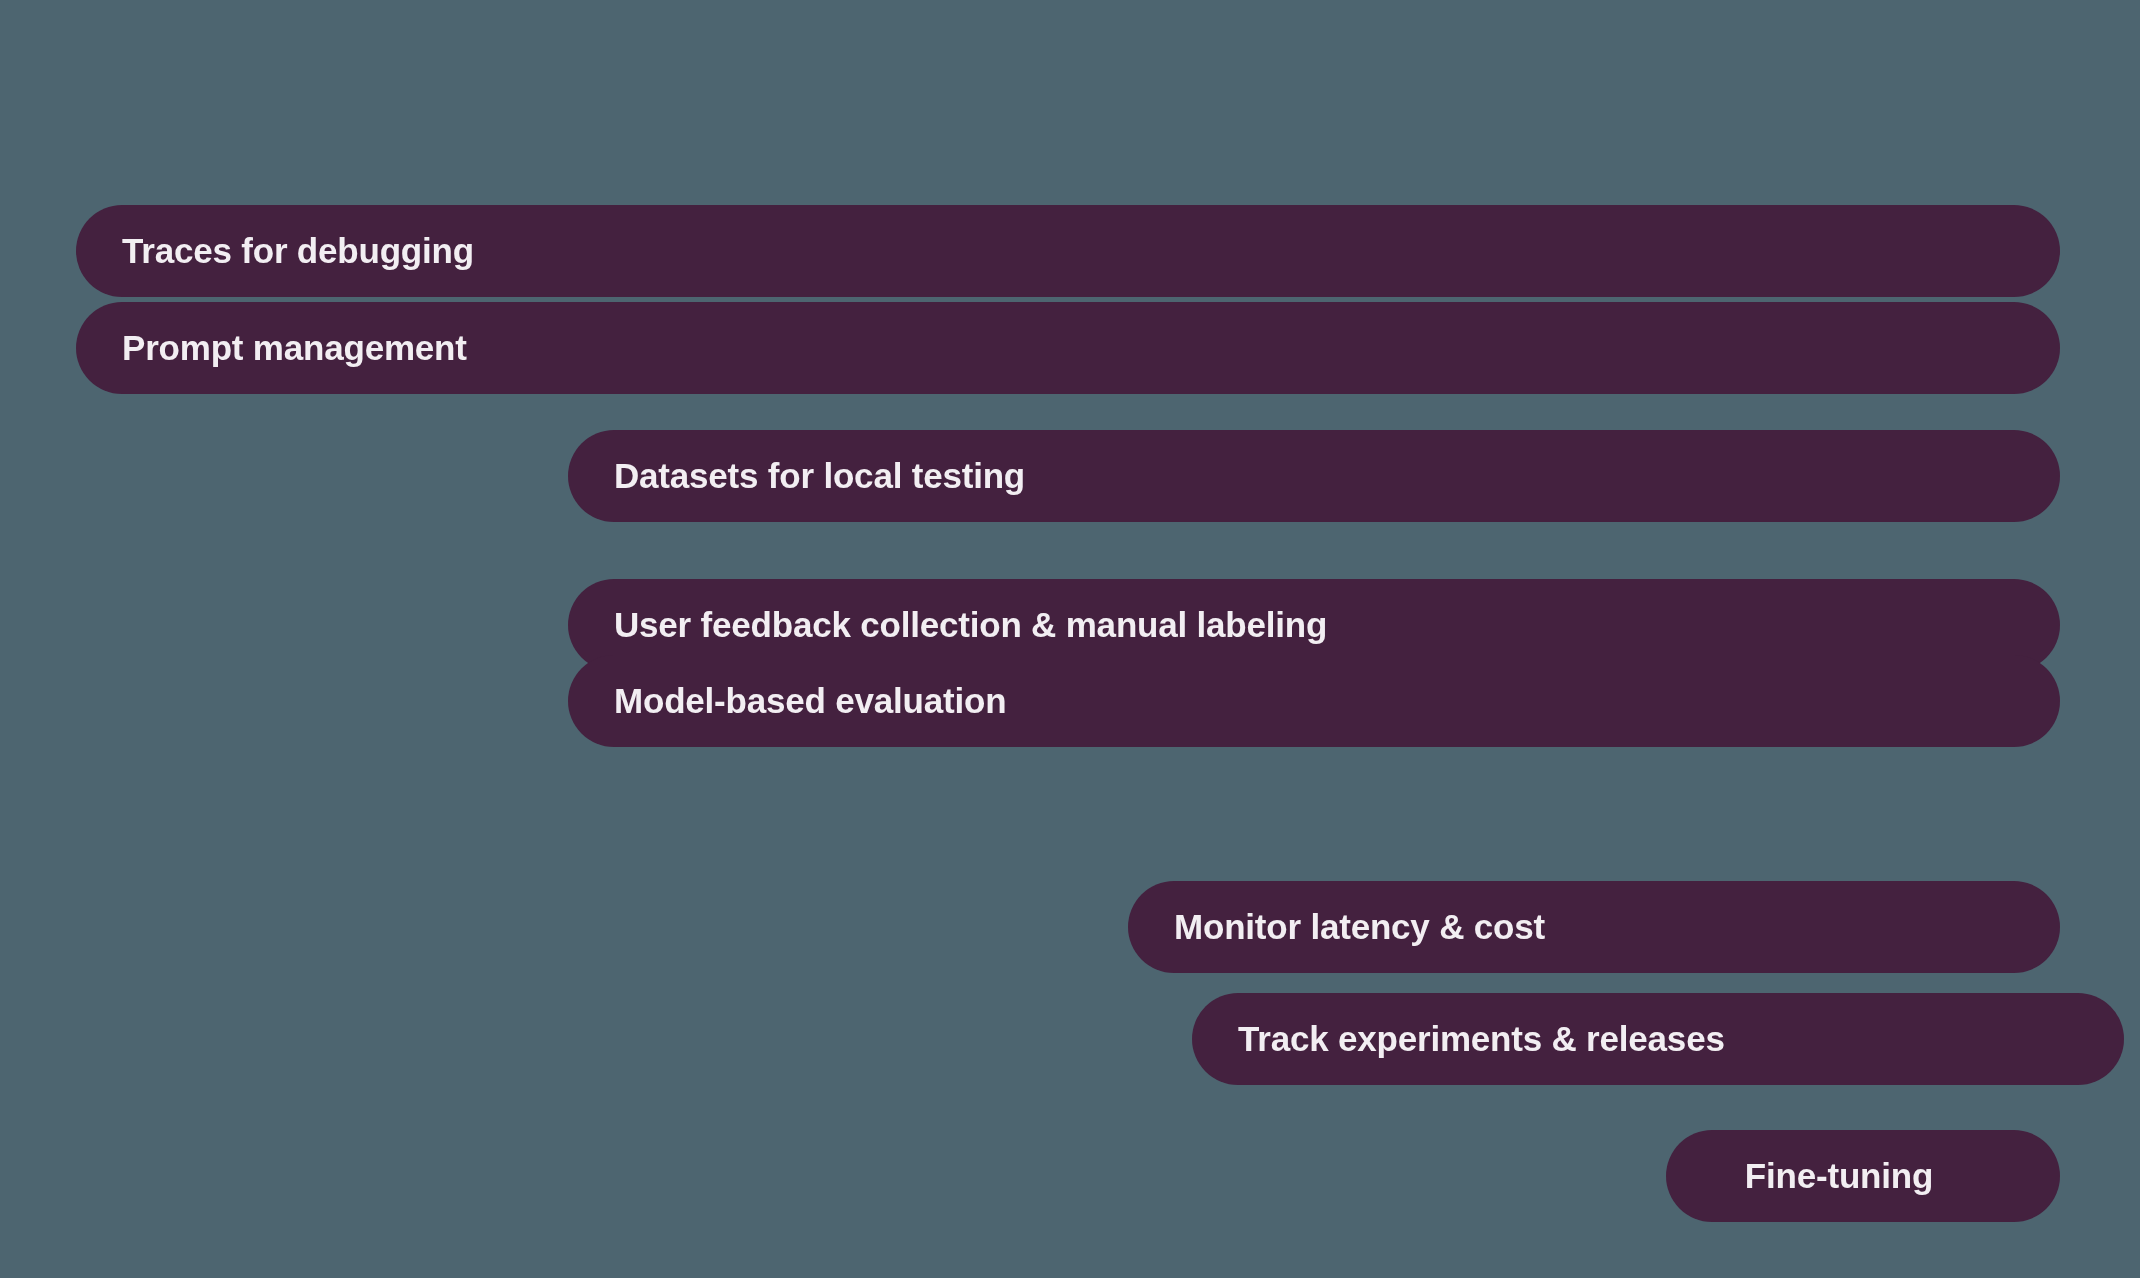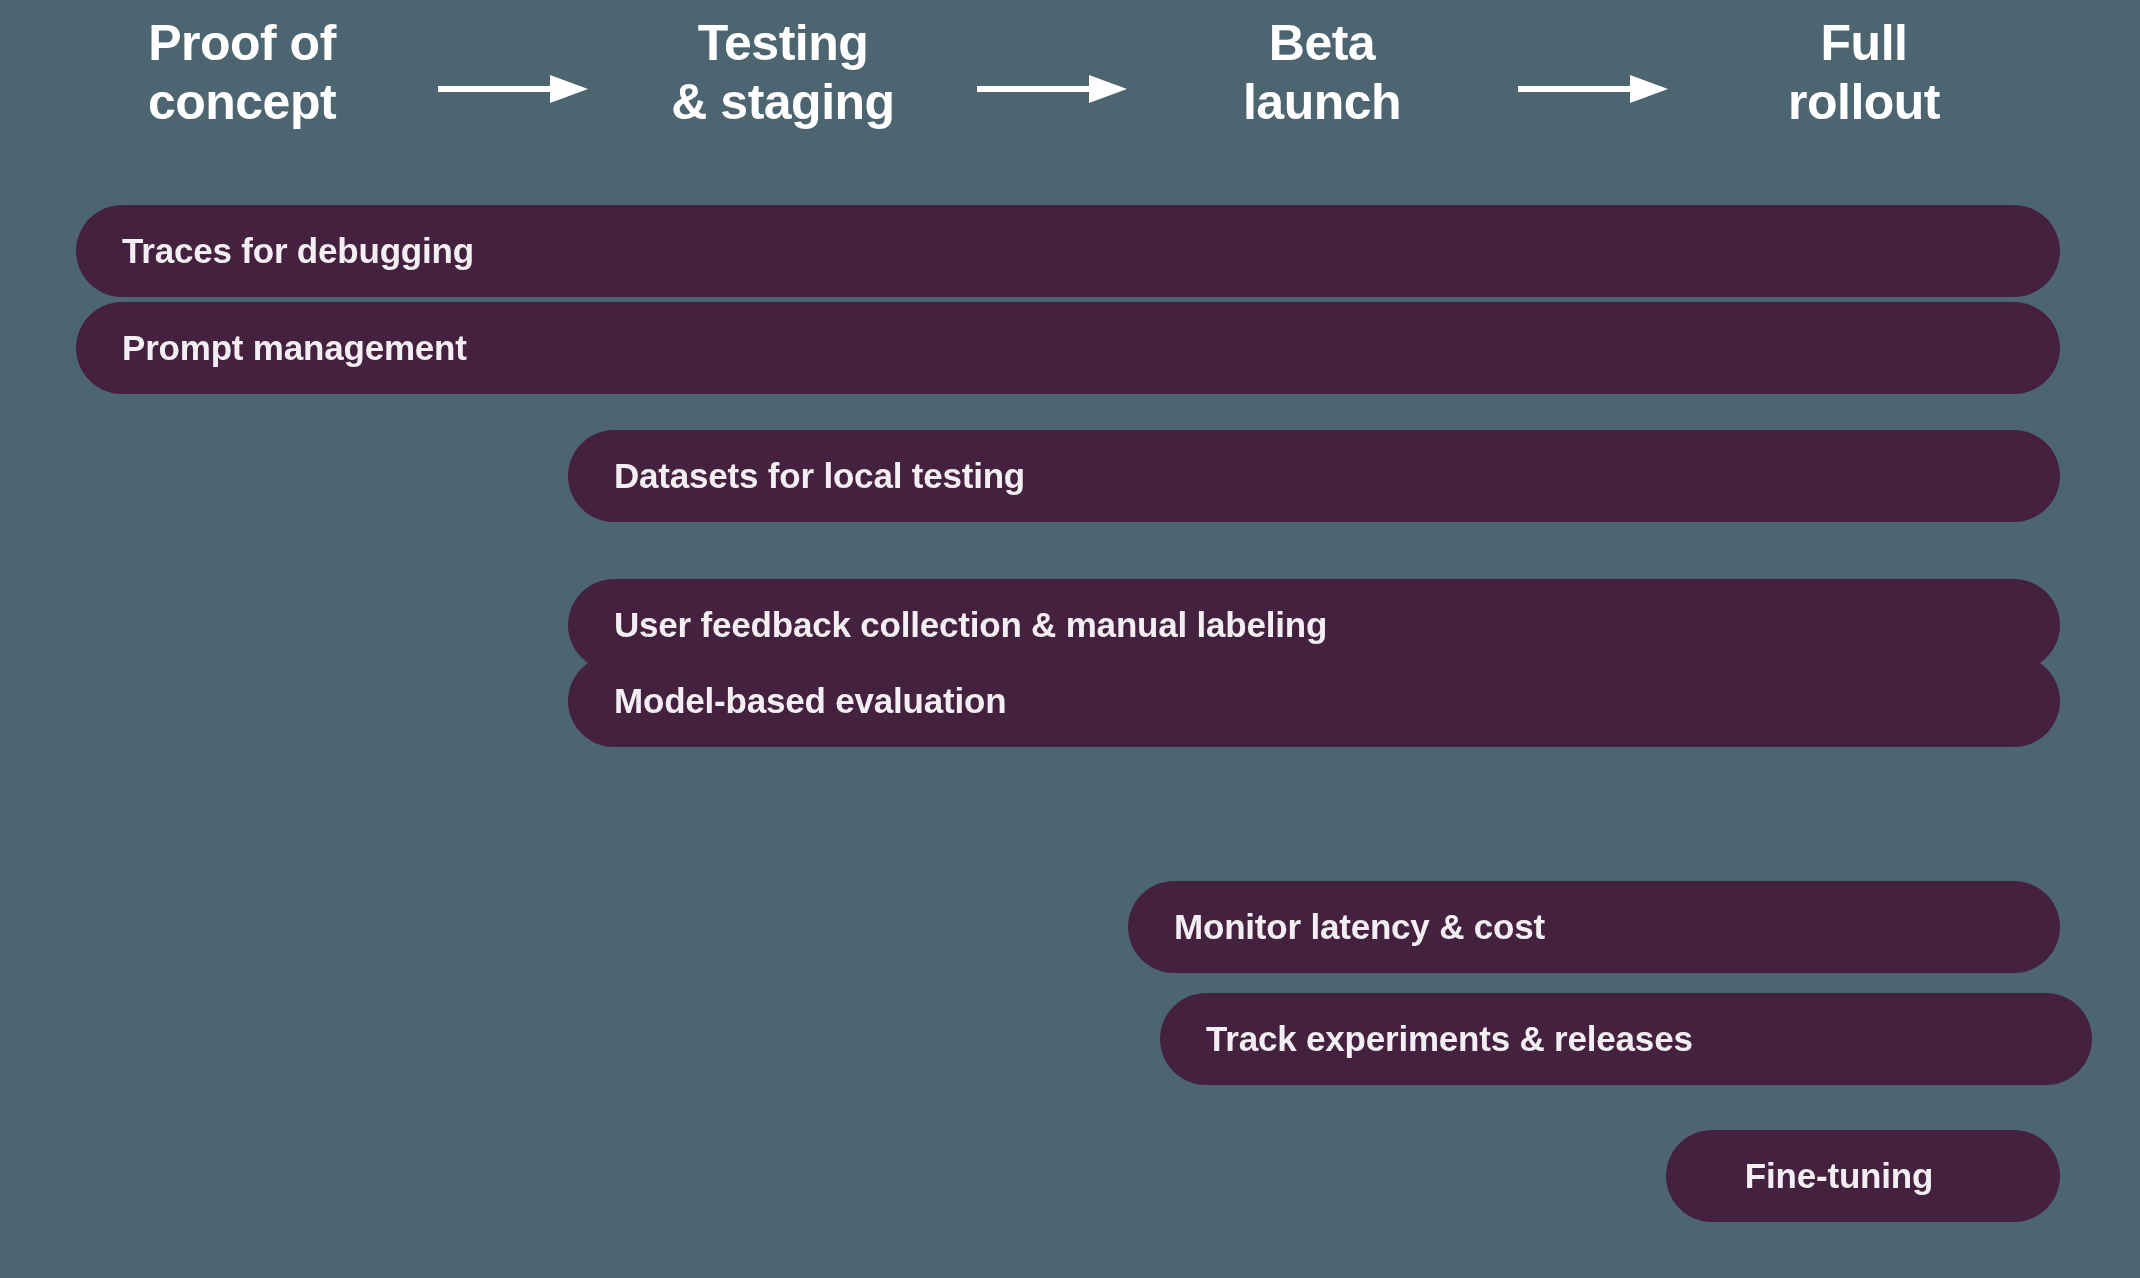--- a/index.html
+++ b/index.html
@@ -89,68 +89,41 @@
   .bar.align-right .bar-label {
     padding-left: 0;
     padding-right: 48px;
   }
 </style>
 </head>
 <body style="background: rgb(77, 101, 112);">
 
 <div id="diagram">
 
-  <div class="stage-header">
-
-    <div class="stage" style="left: 242px;">Proof of
-concept</div>
-    <div class="stage" style="left: 783px;">Testing
-&amp; staging</div>
-    <div class="stage" style="left: 1322px;">Beta
-launch</div>
-    <div class="stage" style="left: 1864px;">Full
-rollout</div>
-
-    <div class="arrow" style="left: 513px;">
-      <svg viewBox="0 0 150 34" xmlns="http://www.w3.org/2000/svg" aria-hidden="true">
-        <path d="M0 14 H112 V3 L150 17 L112 31 V20 H0 Z" fill="#ffffff"></path>
-      </svg>
-    </div>
-    <div class="arrow" style="left: 1052px;">
-      <svg viewBox="0 0 150 34" xmlns="http://www.w3.org/2000/svg" aria-hidden="true">
-        <path d="M0 14 H112 V3 L150 17 L112 31 V20 H0 Z" fill="#ffffff"></path>
-      </svg>
-    </div>
-    <div class="arrow" style="left: 1593px;">
-      <svg viewBox="0 0 150 34" xmlns="http://www.w3.org/2000/svg" aria-hidden="true">
-        <path d="M0 14 H112 V3 L150 17 L112 31 V20 H0 Z" fill="#ffffff"></path>
-      </svg>
-    </div>
-  </div>
 
   <div class="bars">
     <div class="bar" style="left: 76px; width: 1984px; top: 205px;">
       <span class="bar-label">Traces for debugging</span>
     </div>
     <div class="bar" style="left: 76px; width: 1984px; top: 302px;">
       <span class="bar-label">Prompt management</span>
     </div>
     <div class="bar" style="left: 568px; width: 1492px; top: 430px;">
       <span class="bar-label">Datasets for local testing</span>
     </div>
     <div class="bar" style="left: 568px; width: 1492px; top: 543px; margin-top: 36px;">
       <span class="bar-label">User feedback collection &amp; manual labeling</span>
     </div>
     <div class="bar" style="left: 568px; width: 1492px; top: 655px;">
       <span class="bar-label">Model-based evaluation</span>
     </div>
     <div class="bar" style="left: 1128px; width: 932px; top: 881px;">
       <span class="bar-label">Monitor latency &amp; cost</span>
     </div>
-    <div class="bar" style="left: 1160px; width: 932px; top: 993px;">
+    <div class="bar" style="left: 1192px; width: 932px; top: 993px;">
       <span class="bar-label">Track experiments &amp; releases</span>
     </div>
     <div class="bar align-right" style="left: 1666px; width: 394px; top: 1130px; justify-content: center;">
       <span class="bar-label">Fine-tuning</span>
     </div>
   </div>
 
 </div>
 
 </body></html>

